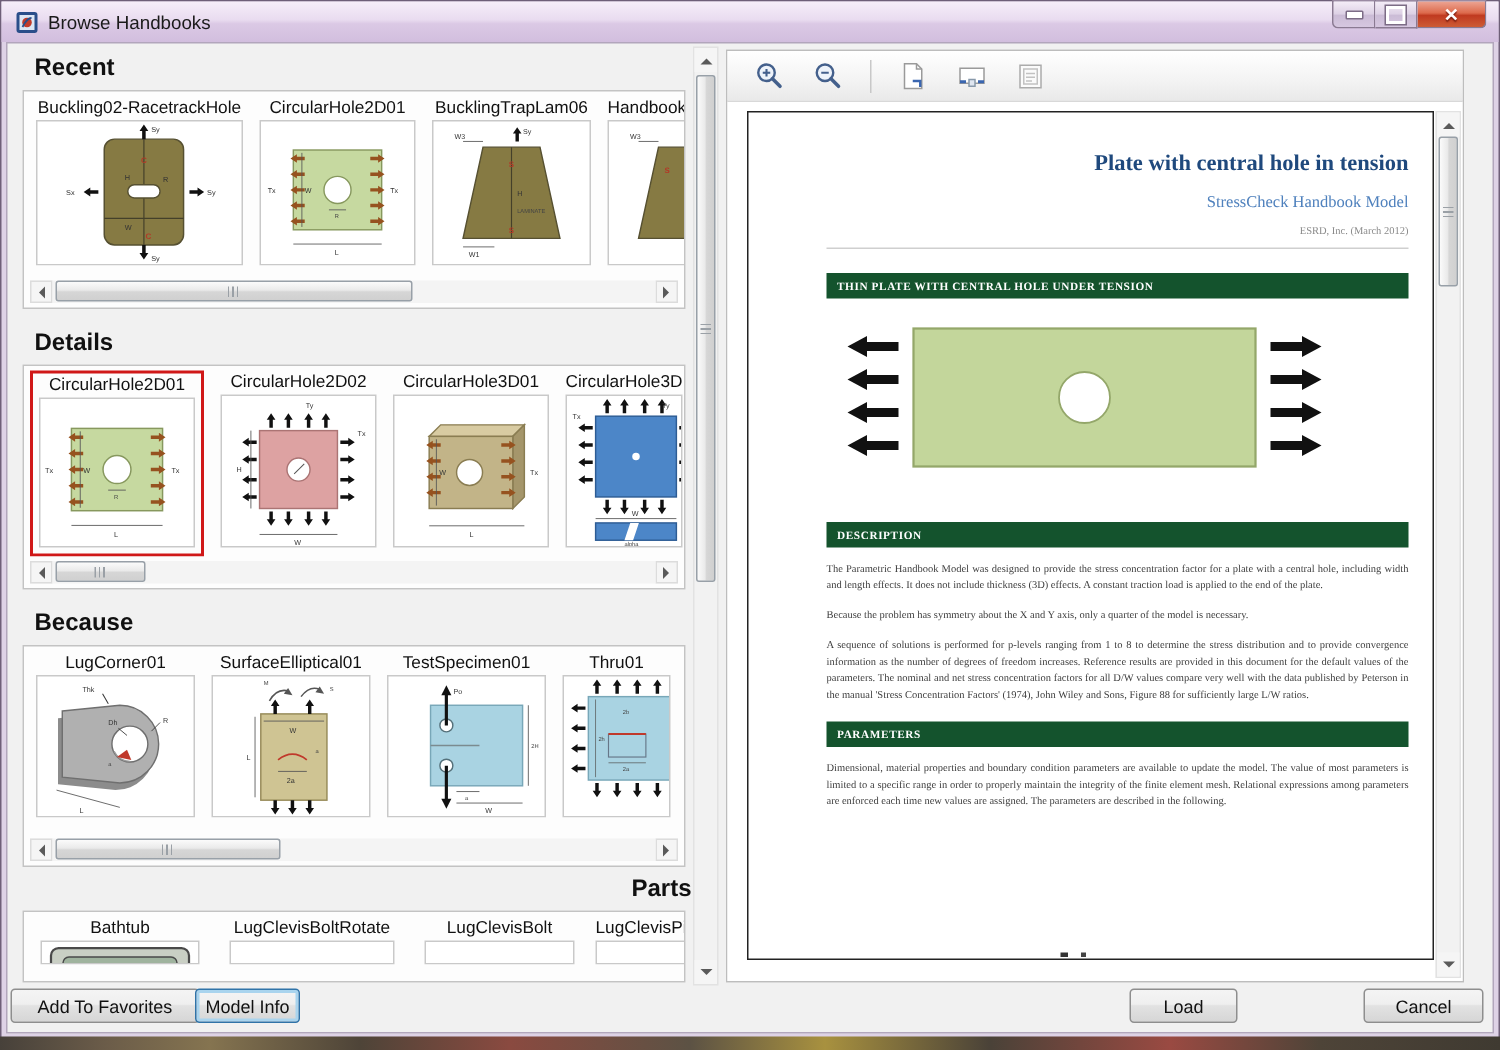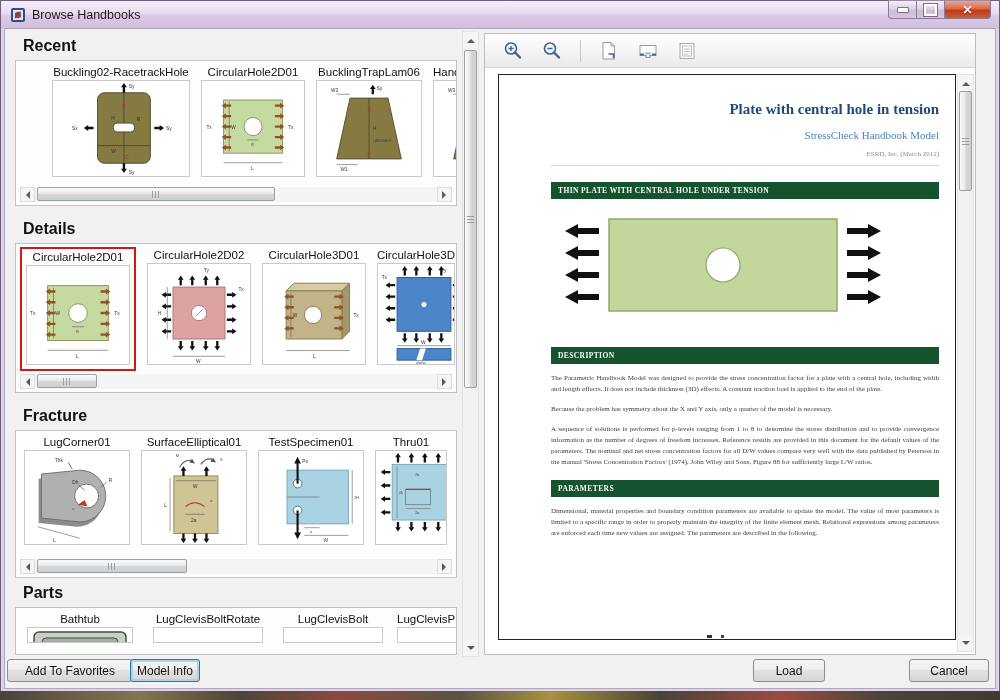--- a/index.html
+++ b/index.html
@@ -127,21 +127,21 @@
           <span class="g-close">✕</span>
         </div>
     </div>
   </div>
 
   <div class="client">
 
     <div class="left-panel">
 
       <div class="sec-h">Recent</div>
-      <div class="gbox" style="height:146px;padding-left:28px;">
+      <div class="gbox" style="height:146px;">
         <div class="tiles">
           <div class="tile">
             <div class="tile-label">Buckling02-RacetrackHole</div>
             <div class="tile-img" style="width:138px;height:97px;">
               <svg width="136" height="95" viewBox="0 0 136 97">
                 <rect x="44" y="12" width="54" height="72" rx="7" fill="#867a43" stroke="#565031"></rect>
                 <line x1="71" y1="12" x2="71" y2="84" stroke="#44402a" stroke-width="0.8"></line>
                 <line x1="44" y1="66" x2="98" y2="66" stroke="#44402a" stroke-width="0.8"></line>
                 <rect x="60" y="43" width="22" height="9" rx="4.5" fill="#fff" stroke="#565031"></rect>
                 <use href="#aU" x="71" y="2" fill="#111"></use>
@@ -357,21 +357,21 @@
             </div>
           <div class="hs-track">
               <div class="hs-thumb" style="left:2px;width:60px;"></div>
             </div>
           <div class="hs-btn">
               <span class="tri-r"></span>
             </div>
         </div>
       </div>
 
-      <div class="sec-h" style="margin-top:14px;">Fracture</div>
+      <div class="sec-h" style="margin-top:14px;">Because</div>
       <div class="gbox" style="height:148px;">
         <div class="tiles">
           <div class="tile">
             <div class="tile-label">LugCorner01</div>
             <div class="tile-img" style="width:106px;height:95px;">
               <svg width="104" height="93" viewBox="0 0 106 97">
                 <path d="M13,29 L53,25 A27,27 0 1 1 53,79 L13,75 Z" fill="#8c8c8c"></path>
                 <path d="M16,24 L56,20 A27,27 0 1 1 56,74 L16,70 Z" fill="#b0b0b0" stroke="#6f6f6f"></path>
                 <circle cx="63" cy="47" r="12.5" fill="#fff" stroke="#6f6f6f"></circle>
                 <path d="M52,52 a12.5,12.5 0 0 0 11,7" stroke="#9a9a9a" fill="none"></path>
@@ -471,21 +471,21 @@
             </div>
           <div class="hs-track">
               <div class="hs-thumb" style="left:2px;width:150px;"></div>
             </div>
           <div class="hs-btn">
               <span class="tri-r"></span>
             </div>
         </div>
       </div>
 
-      <div class="sec-h" style="">Parts</div>
+      <div class="sec-h" style="text-align:right;">Parts</div>
       <div class="gbox" style="height:48px;">
         <div class="tiles">
           <div class="tile">
             <div class="tile-label" style="width:112px;">Bathtub</div>
             <div class="tile-img" style="width:106px;height:16px;margin:0 auto;">
               <svg width="104" height="40" viewBox="0 0 104 40">
                 <rect x="6" y="4" width="92" height="34" rx="5" fill="#c9cfc4" stroke="#4a4a4a" stroke-width="1.5"></rect>
                 <rect x="14" y="10" width="76" height="26" rx="4" fill="#9fb39e" stroke="#4a4a4a"></rect>
               </svg>
             </div>

